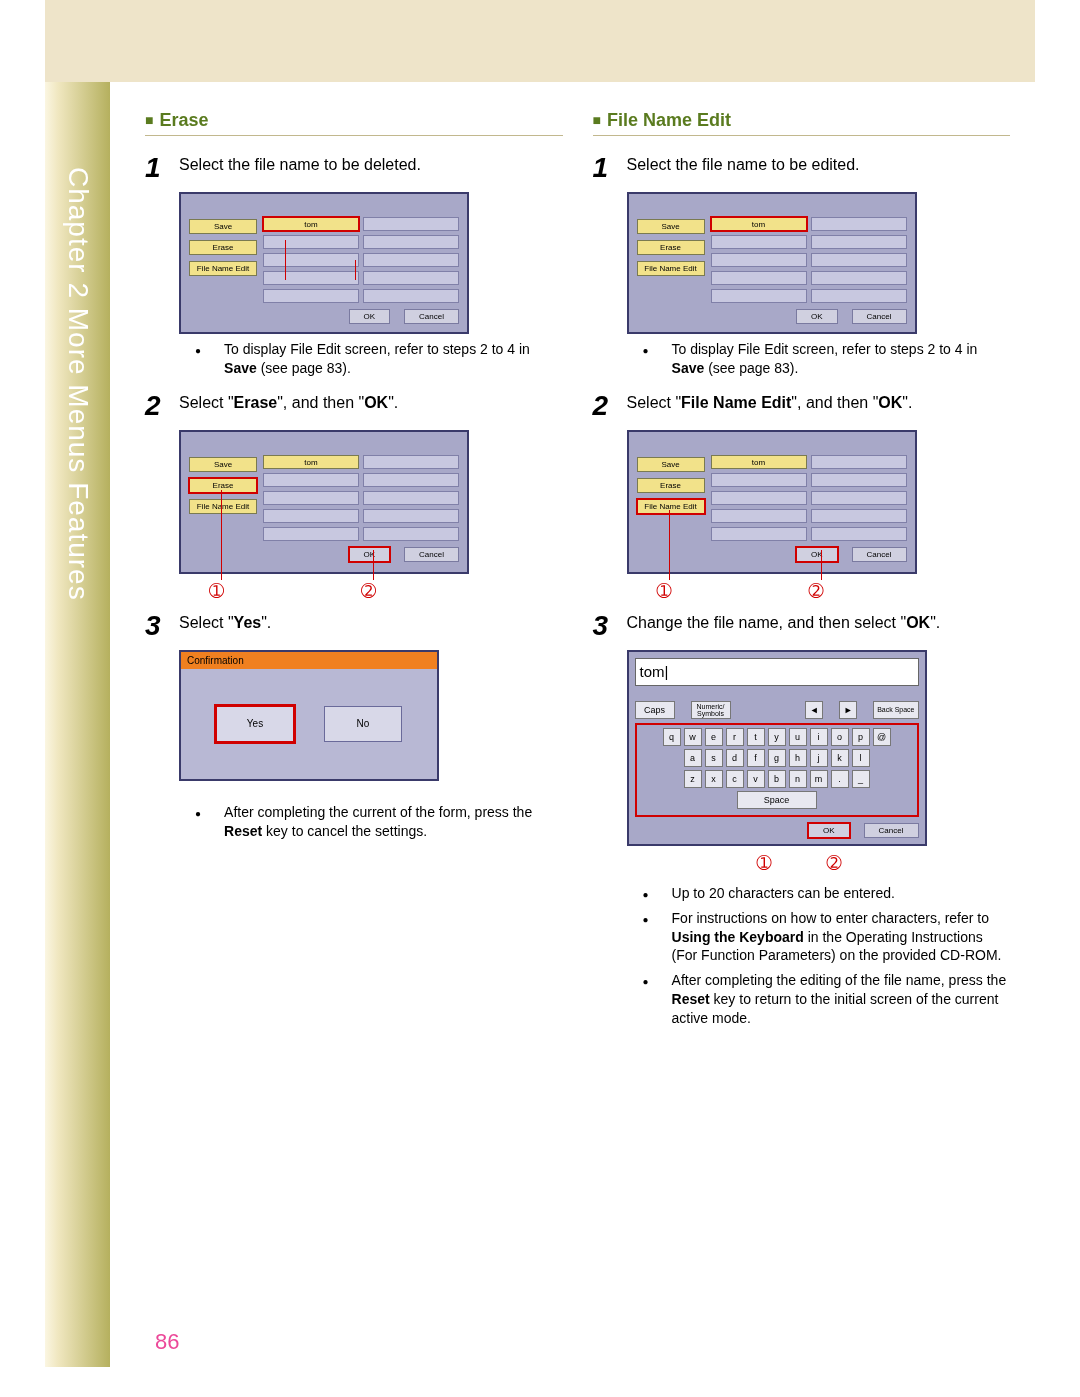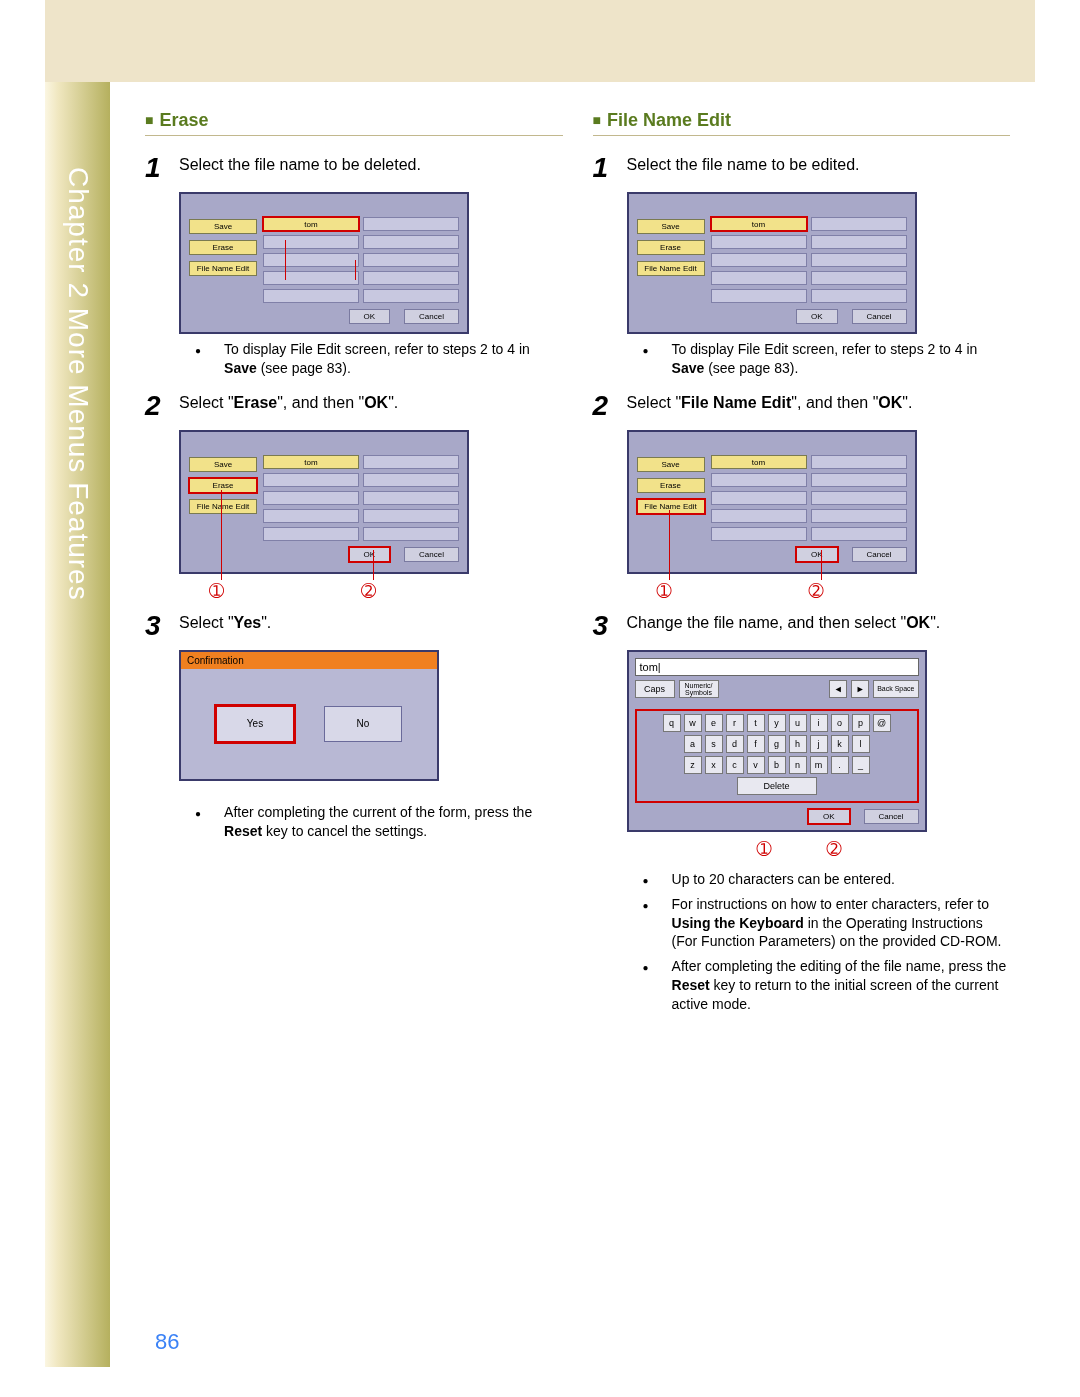--- a/index.html
+++ b/index.html
@@ -25,21 +25,21 @@
   .step-body b { font-weight: bold; }
   .screenshot-wrap { margin: 10px 0 6px 34px; }
   .note-list { margin: 6px 0 14px 50px; }
   .note-item { display: flex; font-size: 14px; color: #000; line-height: 1.35;
                margin-bottom: 6px; }
   .note-item .dot { flex: none; font-size: 10px; margin-right: 6px; margin-top: 4px; }
   .note-item .txt { flex: 1; margin-left: 17px; }
   .note-item b { font-weight: bold; }
   .callouts { position: relative; height: 24px; margin: 0 0 8px 34px; }
   .callout { position: absolute; color: #d00000; font-size: 18px; font-weight: normal; }
-  .page-num { position: absolute; left: 155px; bottom: 42px; font-size: 22px; color: #3b82f6; }
+  .page-num { position: absolute; left: 155px; bottom: 42px; font-size: 22px; color: #ec4899; }
 
   
   .panel { width: 290px; background: #a8a8c8; border: 2px solid #3a3a6a; padding: 5px 8px 8px 8px;
            position: relative; }
   .panel-inner { display: flex; gap: 6px; }
   .panel-side { width: 68px; display: flex; flex-direction: column; gap: 6px; padding-top: 20px; }
   .panel-btn { background: #f2e28a; border: 1px solid #7a7a50; font-size: 8px; text-align: center;
                padding: 2px 0; color: #000; }
   .panel-btn.hl { outline: 2px solid #d00000; outline-offset: -1px; }
   .panel-grid { flex: 1; display: grid; grid-template-columns: 1fr 1fr; gap: 4px; padding-top: 18px; }
@@ -56,23 +56,23 @@
   .confirm-title { background: #f08020; color: #000; font-size: 10px; padding: 3px 6px; }
   .confirm-msg { background: #e8e8f4; font-size: 10px; padding: 4px 8px; height: 60px;
                  border-bottom: 1px solid #8080a8; }
   .confirm-body { height: 110px; display: flex; align-items: center; justify-content: center; gap: 30px;
                   background: #b8b8d4; }
   .confirm-btn { width: 78px; height: 36px; background: #d8d8e8; border: 1px solid #6a6a9a;
                  font-size: 10px; display: flex; align-items: center; justify-content: center; color:#000; }
   .confirm-btn.hl { outline: 3px solid #d00000; outline-offset: -1px; }
 
   .kbd { width: 300px; background: #a8a8c8; border: 2px solid #3a3a6a; padding: 6px; }
-  .kbd-field { background: #fff; border: 1px solid #666; height: 18px; font-size: 11px;
-               padding: 0 4px; margin-bottom: 4px; display:flex; align-items:center; color:#000; }
-  .kbd-toprow { display: flex; gap: 4px; justify-content: space-between; margin-bottom: 11px; }
+  .kbd-field { background: #fff; border: 1px solid #666; height: 28px; font-size: 15px;
+               padding: 0 4px; margin-bottom: 15px; display:flex; align-items:center; color:#000; }
+  .kbd-toprow { display: flex; gap: 16px; justify-content: space-between; margin-bottom: 4px; }
   .kbd-toprow .kkey { flex: none; }
   .kbd-rows { border: 2px solid #d00000; padding: 3px; position:relative; }
   .kbd-row { display: flex; gap: 3px; justify-content: center; margin-bottom: 3px; }
   .kkey { background: #e8e8f0; border: 1px solid #777; font-size: 9px; min-width: 18px; height: 18px;
           display: inline-flex; align-items: center; justify-content: center; padding: 0 3px; color:#000; }
   .kkey.wide { min-width: 40px; }
   .kkey.space { min-width: 80px; }
   .kbd-footer { display: flex; justify-content: flex-end; gap: 14px; margin-top: 6px; }
   .kbd .line { position: absolute; background: #d00000; width: 1px; }
 
@@ -341,21 +341,21 @@
                   <span class="kkey">x</span>
                   <span class="kkey">c</span>
                   <span class="kkey">v</span>
                   <span class="kkey">b</span>
                   <span class="kkey">n</span>
                   <span class="kkey">m</span>
                   <span class="kkey">.</span>
                   <span class="kkey">_</span>
                 </div>
               <div class="kbd-row">
-                  <span class="kkey space">Delete</span>
+                  <span class="kkey space">Space</span>
                 </div>
             </div>
             <div class="kbd-footer">
               <div class="panel-fbtn hl">OK</div>
               <div class="panel-fbtn">Cancel</div>
             </div>
             <div class="line" style="left:140px; top:130px; height:40px;"></div>
             <div class="line" style="left:210px; top:150px; height:20px;"></div>
           </div>
         </div>

